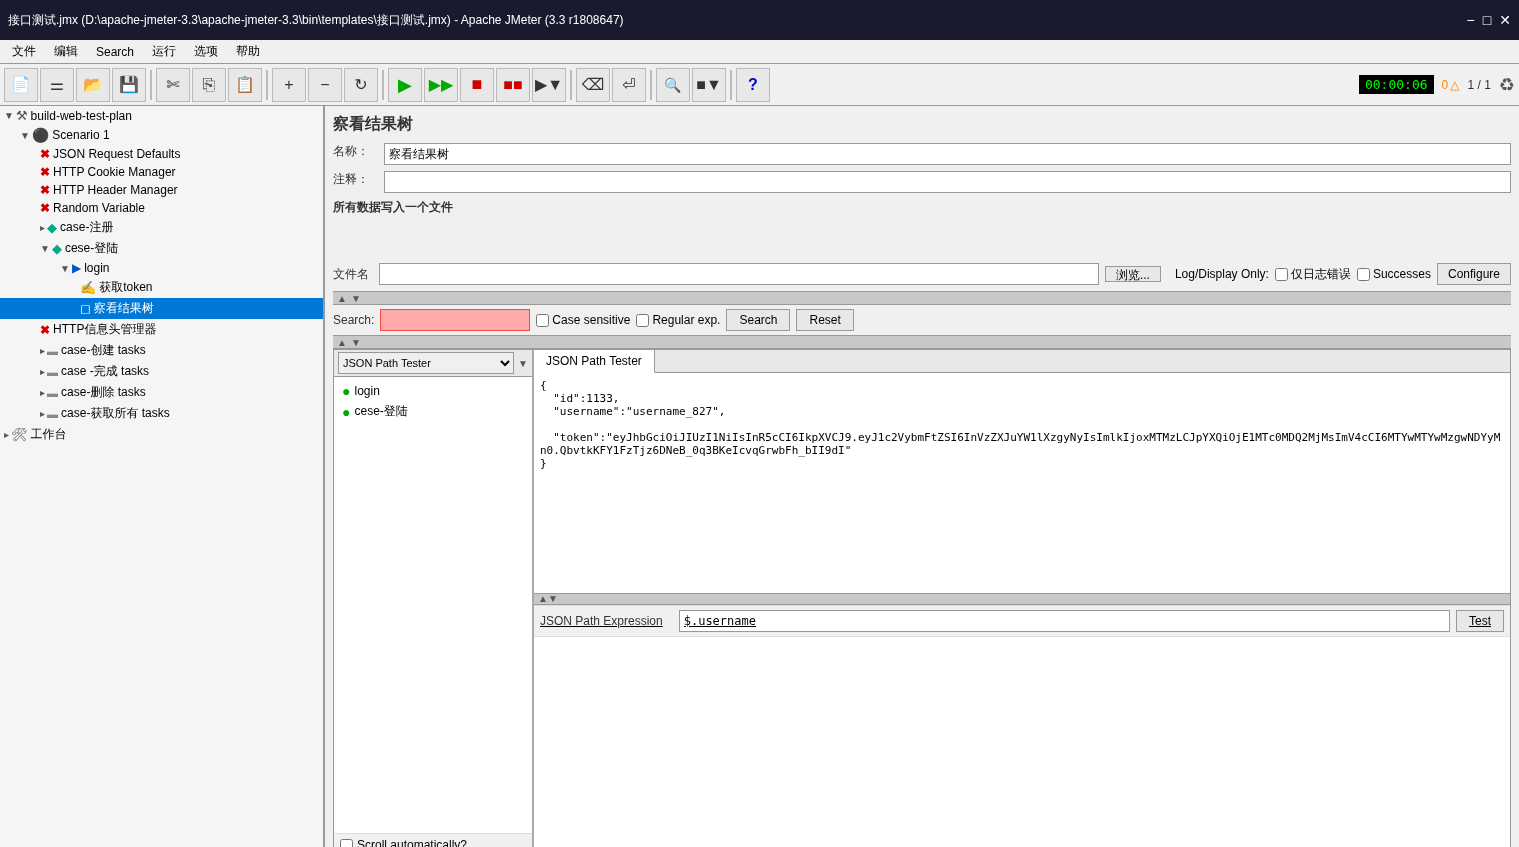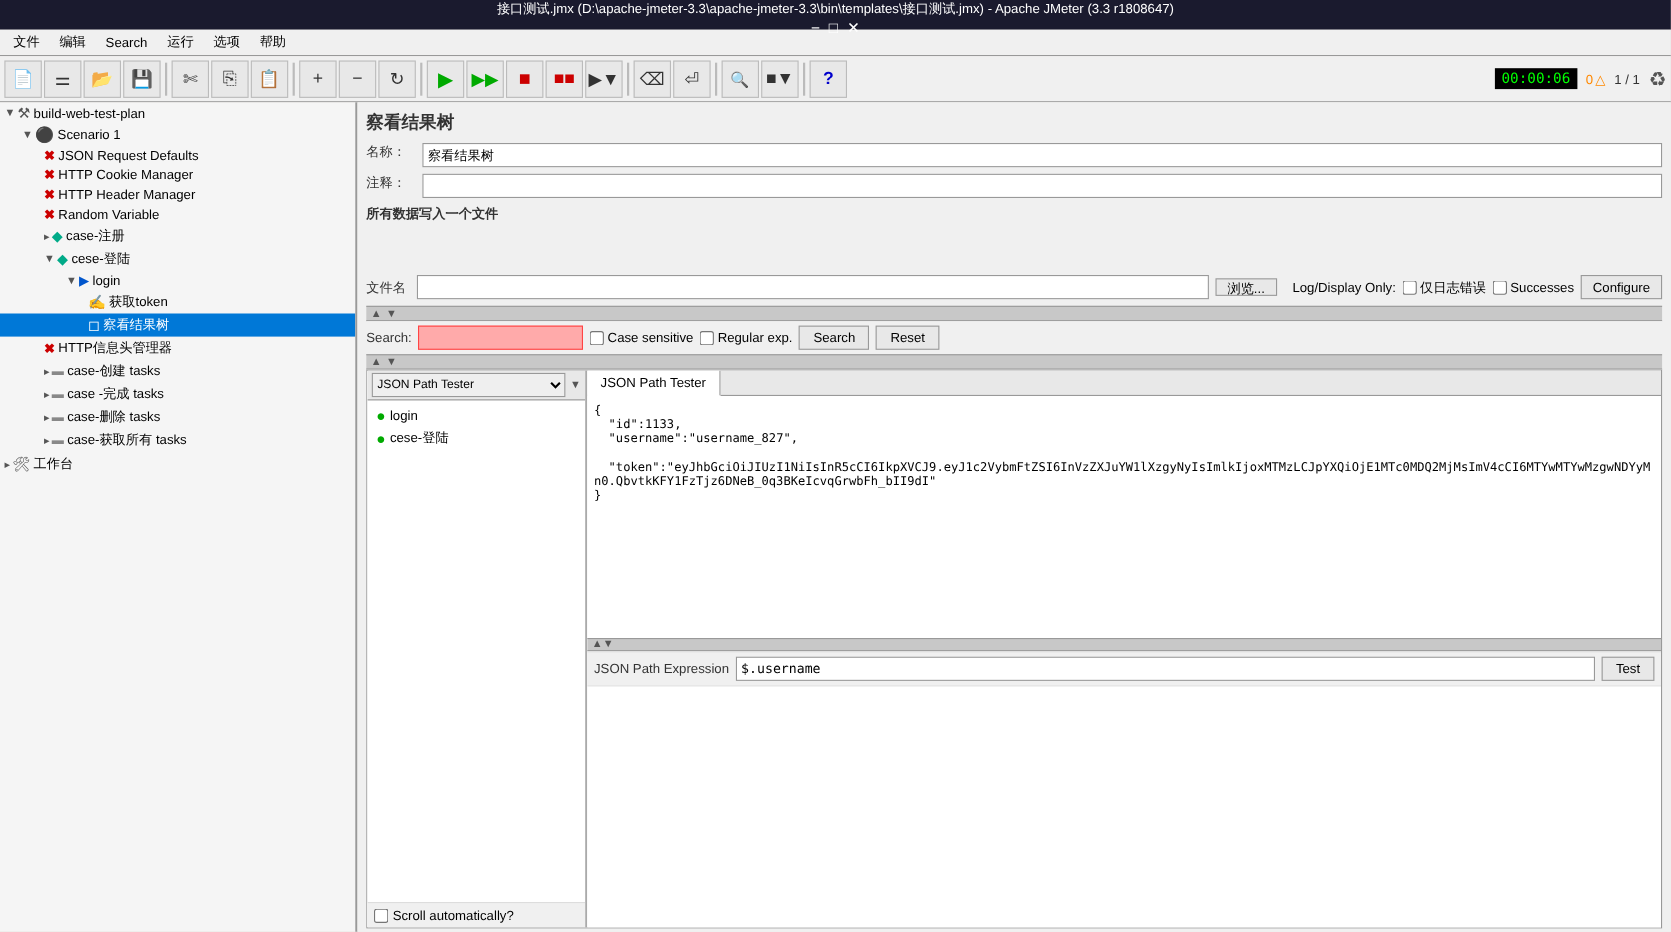--- a/index.html
+++ b/index.html
@@ -2,27 +2,26 @@
 <html><head>
   <meta charset="utf-8">
   <style>
     * { box-sizing: border-box; margin: 0; padding: 0; font-family: 'Microsoft YaHei', SimSun, Arial, sans-serif; font-size: 12px; }
     body { background: #d4d0c8; overflow: hidden; width: 1519px; height: 847px; }
 
     
     #titlebar {
       background: #1a1a2e;
       color: white;
-      height: 27px;
+      height: 40px;
       display: flex;
       align-items: center;
       justify-content: space-between;
       padding: 0 8px;
       font-size: 11px;
-      flex-direction: column;
     }
     #titlebar-controls { display: flex; gap: 8px; }
     #titlebar-controls span { cursor: pointer; color: white; font-size: 14px; }
 
     
     #menubar {
       background: #f0f0f0;
       height: 24px;
       display: flex;
       align-items: center;
@@ -316,30 +315,32 @@
 
     .json-divider { height: 12px; background: #c8c8c8; border-top: 1px solid #999; border-bottom: 1px solid #999; display: flex; align-items: center; padding: 0 4px; }
 
     .json-path-row {
       display: flex;
       align-items: center;
       padding: 4px 6px;
       background: #f0f0f0;
       border-top: 1px solid #ddd;
       gap: 6px;
+      text-decoration: underline;
     }
     .json-path-label { font-size: 12px; color: #333; white-space: nowrap; }
     .json-path-input {
       flex: 1;
       height: 22px;
       border: 1px solid #999;
       background: white;
       padding: 0 4px;
       font-size: 12px;
       font-family: monospace;
+      margin-left: 10px;
     }
     .btn-test {
       height: 22px;
       padding: 0 12px;
       background: #e8e8e8;
       border: 1px solid #999;
       cursor: pointer;
       font-size: 12px;
     }
 

